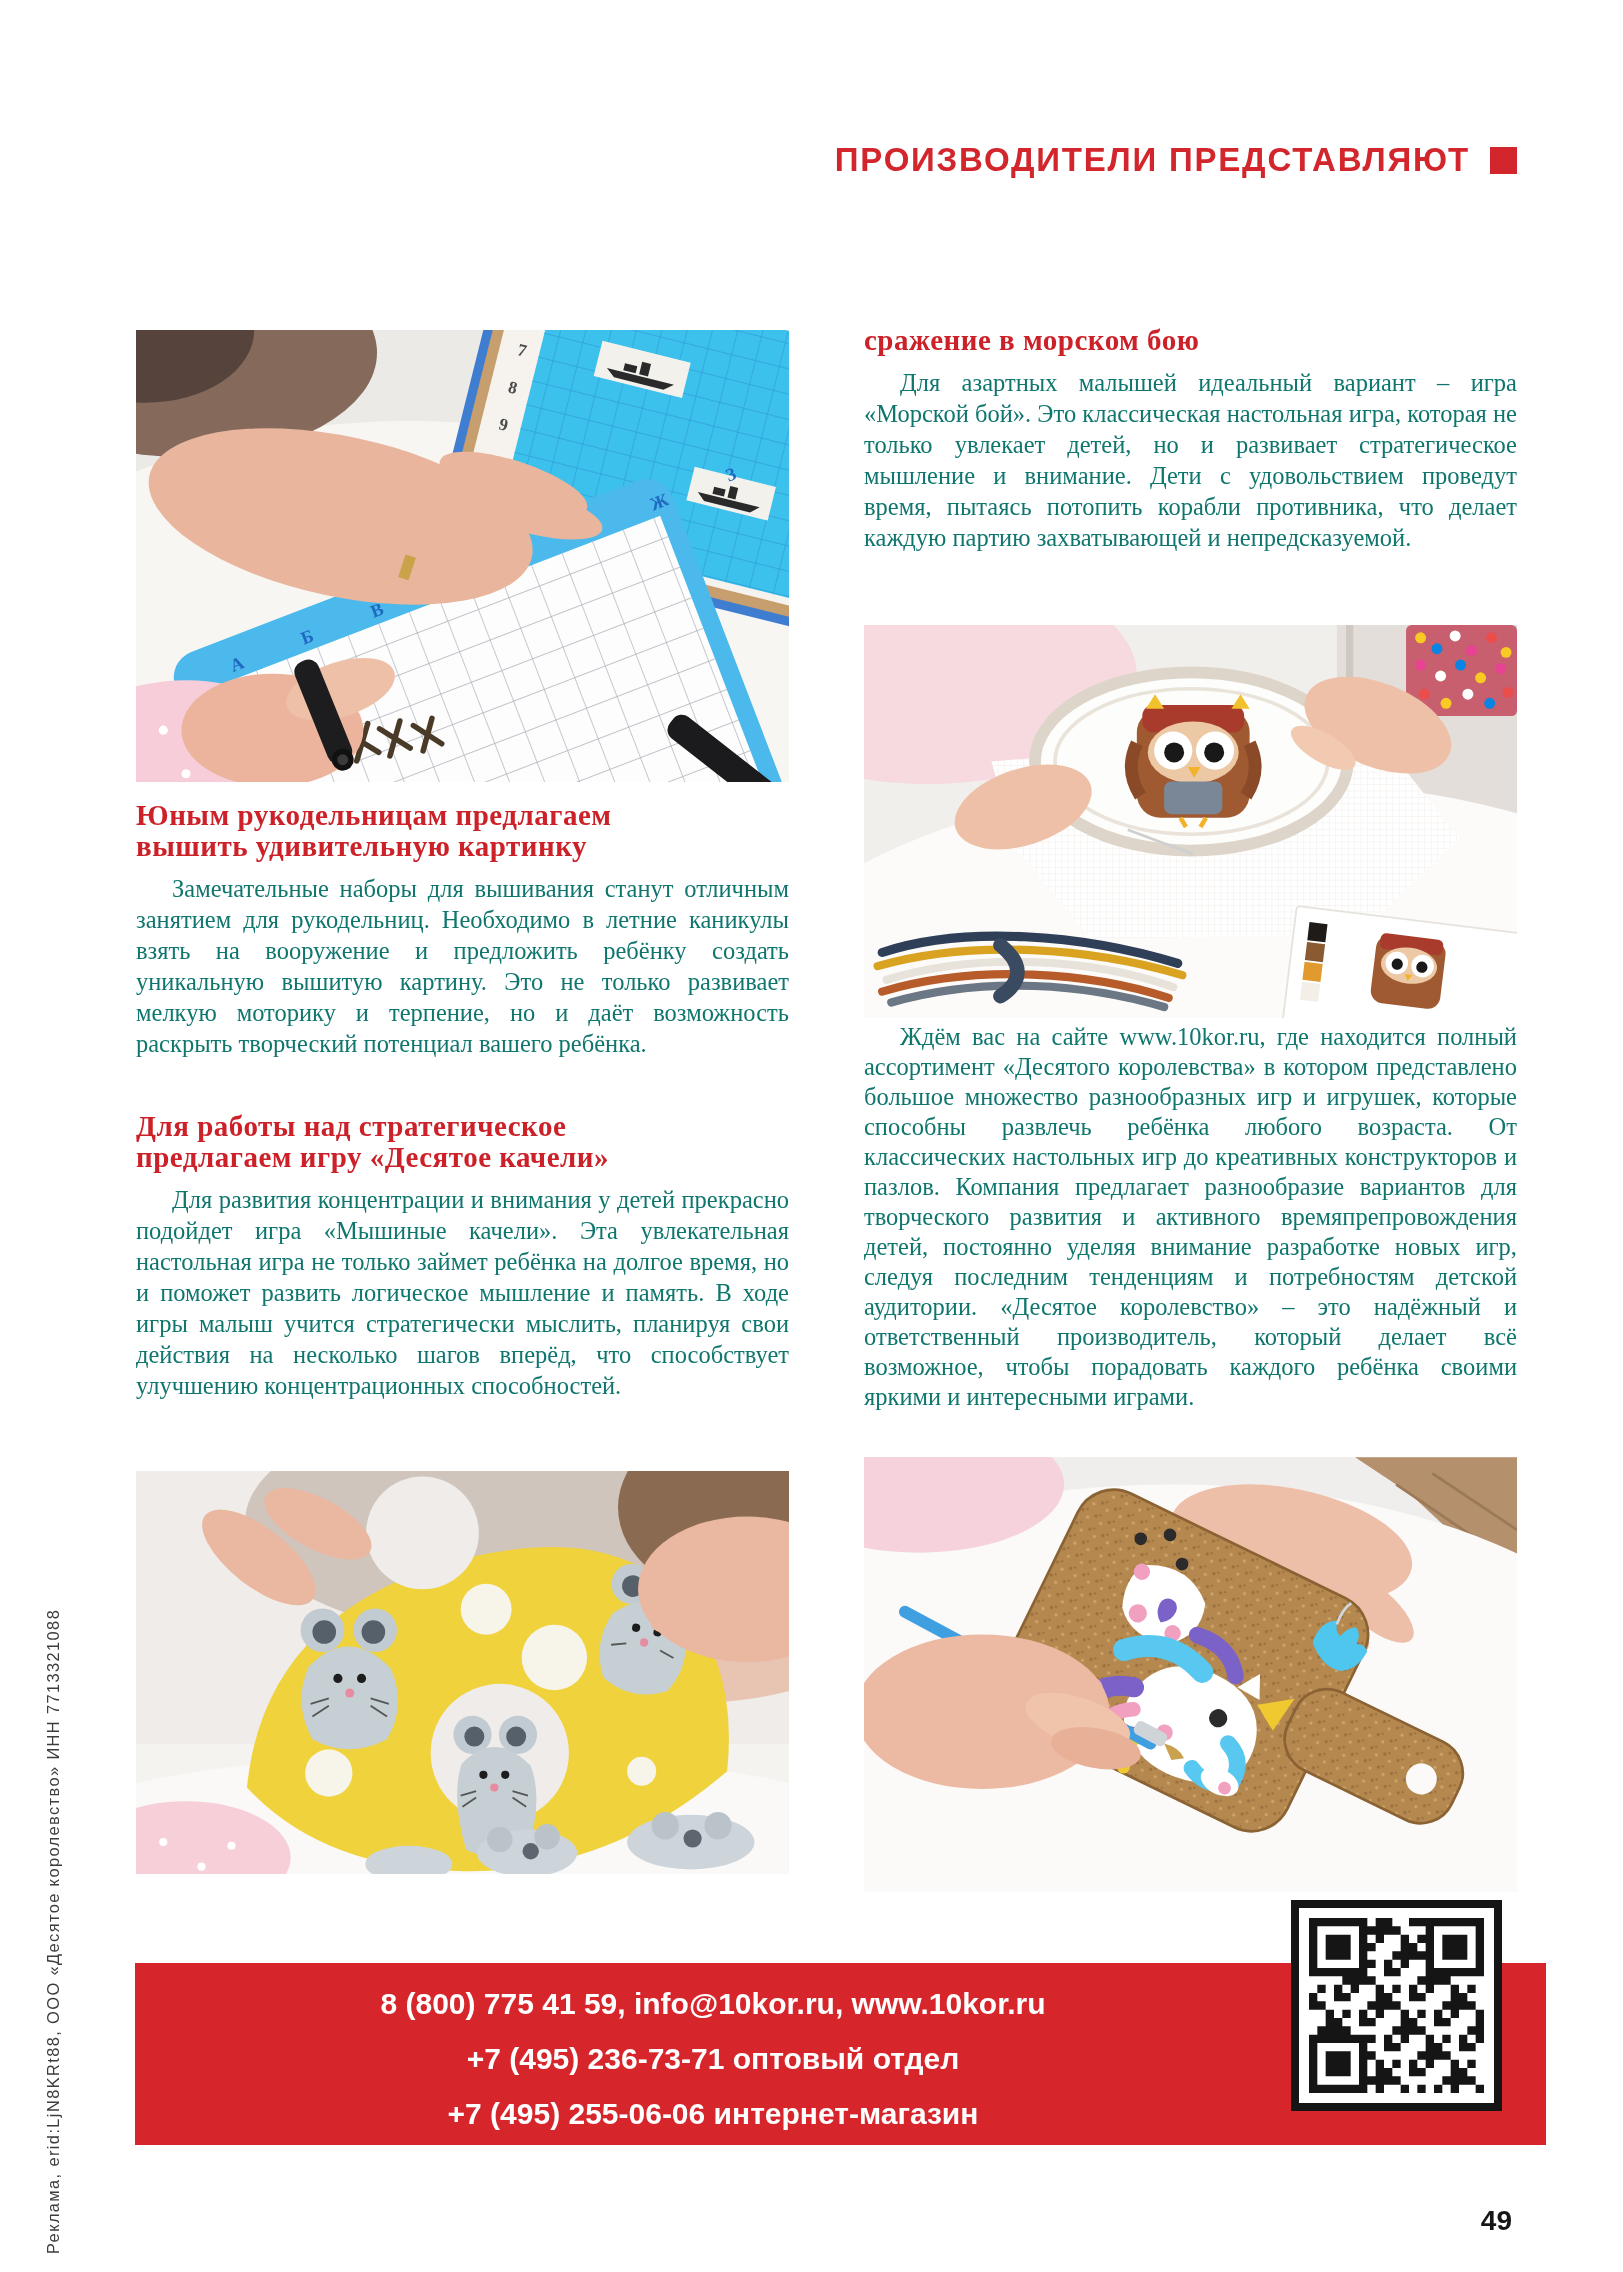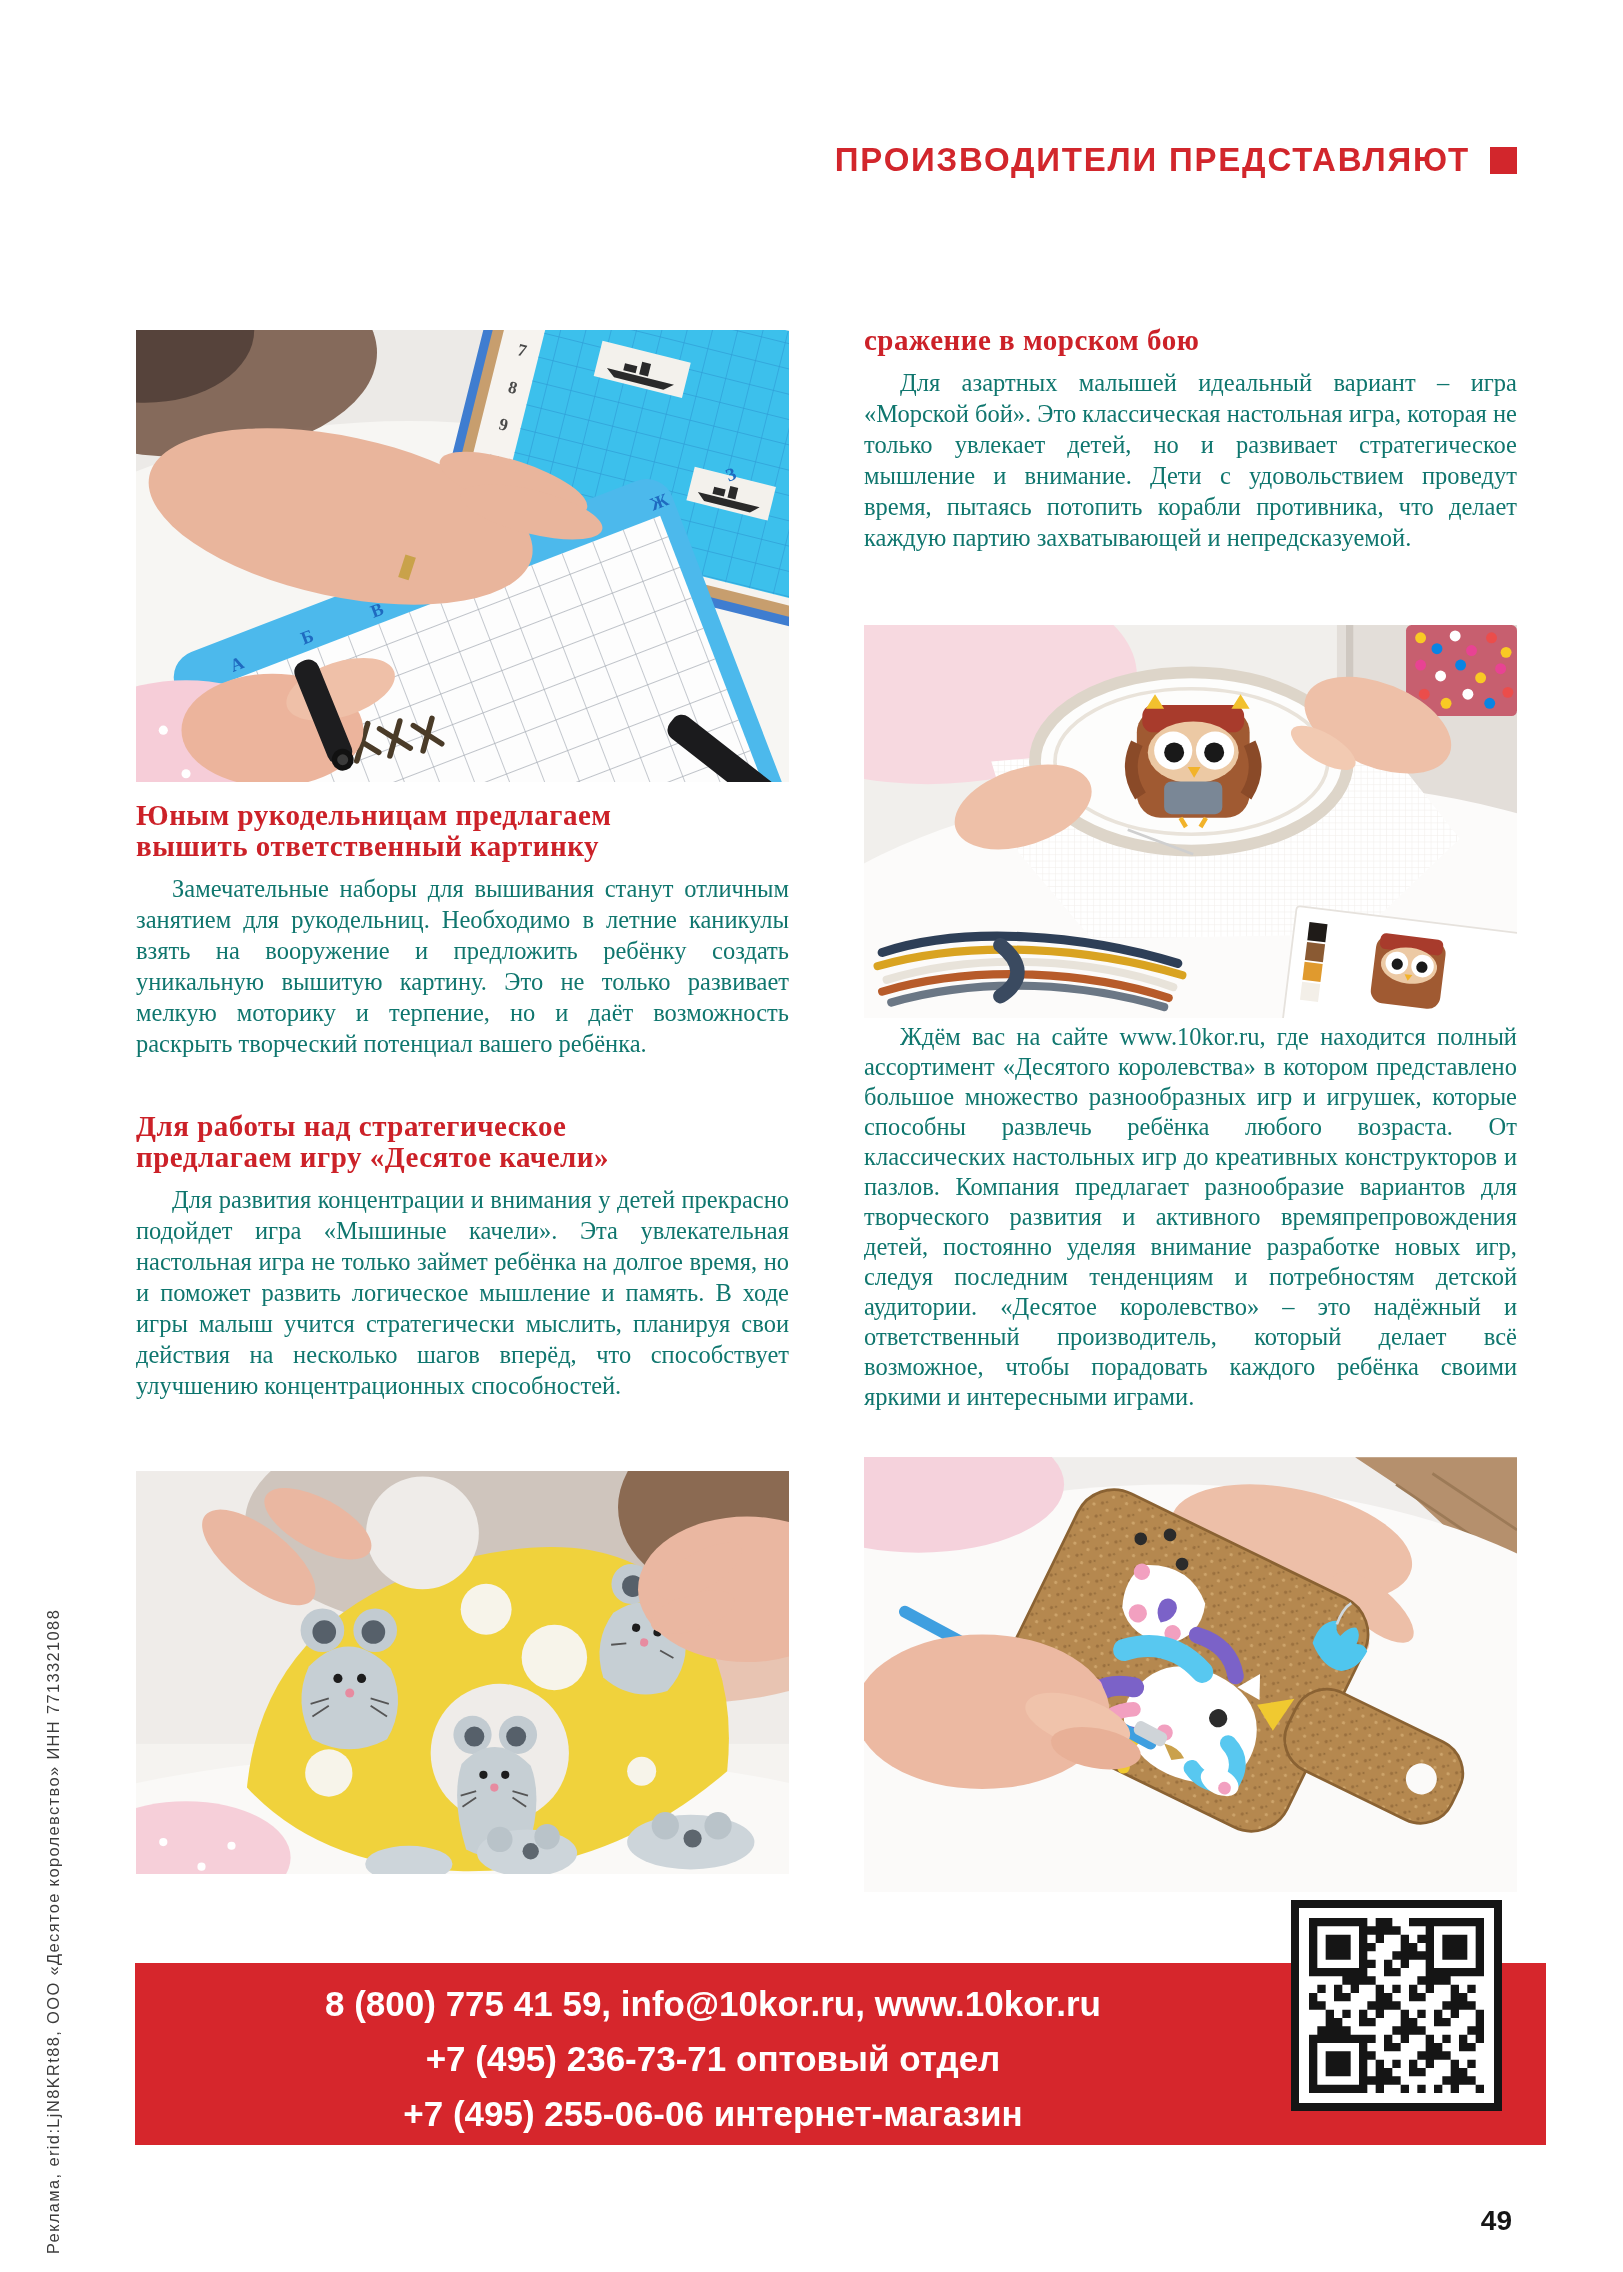--- a/index.html
+++ b/index.html
@@ -32,21 +32,21 @@
   .photo{ position:absolute; overflow:hidden; }
   .photo svg{ display:block; }
 
   
   .banner{
     position:absolute; left:135px; top:1927px; width:1411px; height:182px;
     background:#d6262c; color:#ffffff; text-align:center;
     font-family:"Liberation Sans", sans-serif; font-weight:bold;
     padding-top:12.7px; box-sizing:border-box;
   }
-  .banner .bline{ font-size:35px; line-height:55px; margin-right:255px; white-space:nowrap; }
+  .banner .bline{ font-size:30px; line-height:55px; margin-right:255px; white-space:nowrap; }
 
   
   .qr-box{
     position:absolute; left:1291px; top:1864px; width:211px; height:211px;
     background:#ffffff; border:8.2px solid #151515; box-sizing:border-box; padding:10px;
   }
   .qr-box svg{ width:100%; height:100%; }
 
   
   .side-note{
@@ -162,21 +162,21 @@
       <g transform="rotate(38 640 470)">
         <rect x="575" y="455" width="150" height="30" rx="12" fill="#1b1b1d"></rect>
         <rect x="700" y="457" width="24" height="26" rx="8" fill="#050505"></rect>
       </g>
     </svg>
   </div>
 
   <div class="col-block" style="left:136px; top:764px;">
     <h2 class="art-head">
       <span>Юным рукодельницам предлагаем</span>
-      <span>вышить ответственный картинку</span>
+      <span>вышить удивительную картинку</span>
     </h2>
     <p class="art-body">Замечательные наборы для вышивания станут отличным занятием для рукодельниц. Необходимо в летние каникулы взять на вооружение и предложить ребёнку создать уникальную вышитую картину. Это не только развивает мелкую моторику и терпение, но и даёт возможность раскрыть творческий потенциал вашего ребёнка.</p>
   </div>
 
   <div class="col-block" style="left:136px; top:1075px;">
     <h2 class="art-head">
       <span>Для работы над стратегическое</span>
       <span>предлагаем игру «Десятое качели»</span>
     </h2>
     <p class="art-body">Для развития концентрации и внимания у детей прекрасно подойдет игра «Мышиные качели». Эта увлекательная настольная игра не только займет ребёнка на долгое время, но и поможет развить логическое мышление и память. В ходе игры малыш учится стратегически мыслить, планируя свои действия на несколько шагов вперёд, что способствует улучшению концентрационных способностей.</p>

